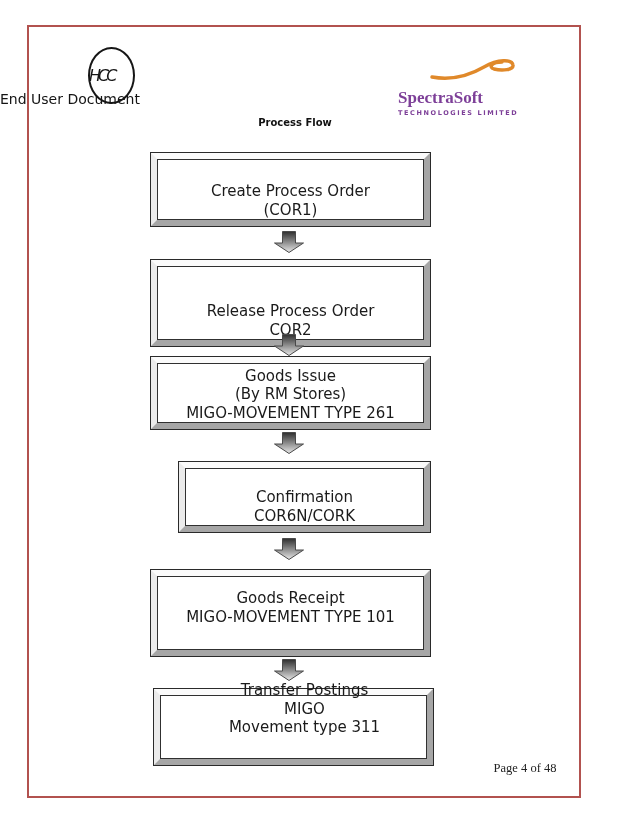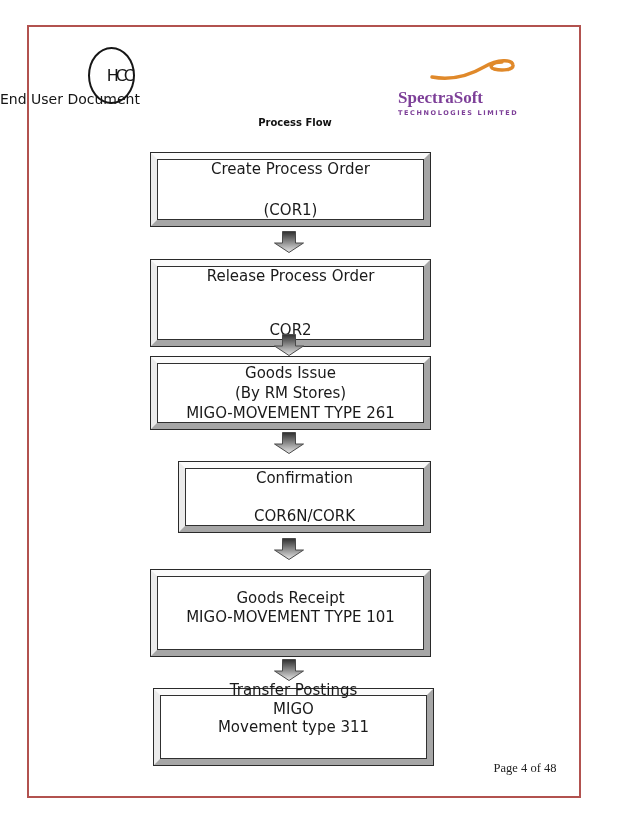--- a/index.html
+++ b/index.html
@@ -8,21 +8,21 @@
     font-family:"DejaVu Sans","Liberation Sans",sans-serif;color:#1a1a1a;
   }
   .red-frame{
     position:absolute;left:27px;top:25px;width:554px;height:773px;
     border:2px solid #b2524f;box-sizing:border-box;background:#ffffff;
   }
   
   .hcc{
     position:absolute;left:88px;top:47px;width:47px;height:57px;
     border:2.5px solid #161616;border-radius:50%;box-sizing:border-box;
-    display:flex;align-items:center;justify-content:flex-end;
+    display:flex;align-items:center;justify-content:flex-start;font-style:italic;
   }
   .hcc-text{
     font-size:16px;letter-spacing:-3px;font-weight:500;color:#161616;
     transform:translateX(-1px);
   }
   
   .spectra{position:absolute;left:398px;top:60px;width:126px;text-align:left;}
   .spectra-swoosh{position:absolute;left:30px;top:-2px;}
   .spectra-name{
     position:relative;font-family:"Liberation Serif","DejaVu Serif",serif;
@@ -40,26 +40,26 @@
   .flow-title{
     position:absolute;left:0;top:117px;width:590px;text-align:center;
     font-size:10px;font-weight:bold;color:#111;
   }
   
   .fb{position:absolute;left:150px;width:281px;box-sizing:border-box;}
   .f1{border:1px solid #2a2a2a;height:100%;box-sizing:border-box;background:#fff;}
   .f2{border:6px solid;border-color:#fbfbfb #a6a6a6 #a6a6a6 #ebebeb;height:100%;box-sizing:border-box;}
   .f3{
     border:1px solid #303030;height:100%;box-sizing:border-box;background:#ffffff;
-    display:flex;flex-direction:column;justify-content:space-between;text-align:center;
+    display:flex;flex-direction:column;justify-content:flex-end;text-align:center;
   }
   .f3.top-align{justify-content:flex-start;padding-top:12px;}
   .fb-line{font-size:15px;line-height:18.5px;white-space:nowrap;}
   .overlap-text{
-    position:absolute;left:0;top:-7px;width:100%;text-align:center;z-index:3;
+    position:absolute;left:11px;top:-7px;width:100%;text-align:center;z-index:3;
   }
   
   .arrow{position:absolute;width:30px;height:22px;}
   .footer{
     position:absolute;left:470px;top:761px;width:110px;text-align:center;
     font-family:"Liberation Serif","DejaVu Serif",serif;font-size:12.5px;color:#222;
   }
 </style>
 </head>
 <body>

